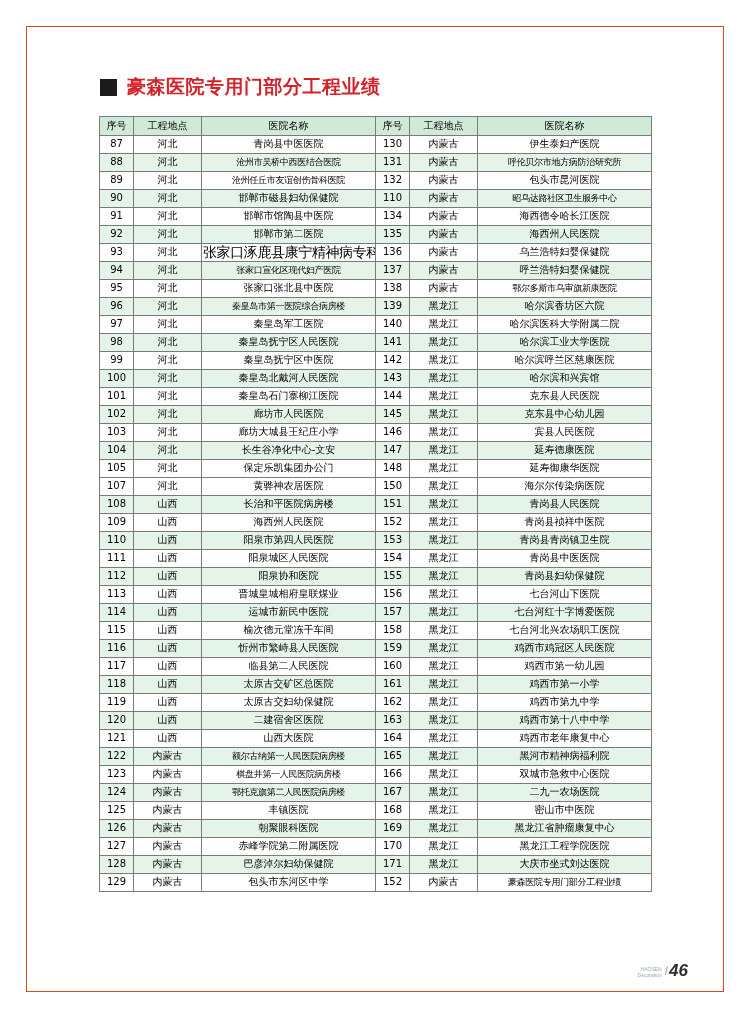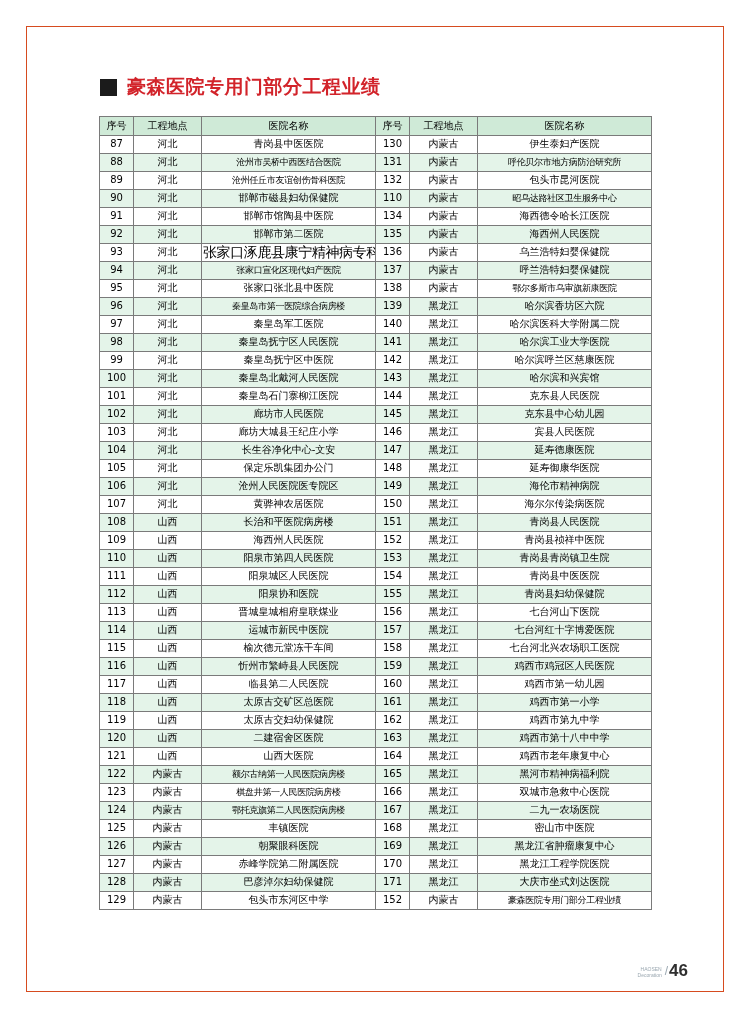--- a/index.html
+++ b/index.html
@@ -116,20 +116,21 @@
     text-align: right;
     margin-right: 3px;
     font-family: "Liberation Sans", sans-serif;
   }
   .footer-page {
     font-size: 17px;
     font-weight: bold;
     color: #2f2f2f;
     line-height: 0.9;
     font-family: "Liberation Sans", sans-serif;
+    font-style: italic;
   }
   .footer-slash {
     color: #9aa7b0;
     font-size: 12px;
     margin-right: 1px;
   }
 </style>
 </head>
 <body>
 
@@ -308,28 +309,20 @@
               <td class="nm">延寿德康医院</td>
             </tr>
             <tr class="odd">
               <td>105</td>
               <td>河北</td>
               <td class="nm">保定乐凯集团办公门</td>
               <td>148</td>
               <td>黑龙江</td>
               <td class="nm">延寿御康华医院</td>
             </tr>
-            <tr class="even">
-              <td>106</td>
-              <td>河北</td>
-              <td class="nm">沧州人民医院医专院区</td>
-              <td>149</td>
-              <td>黑龙江</td>
-              <td class="nm">海伦市精神病院</td>
-            </tr>
             <tr class="odd">
               <td>107</td>
               <td>河北</td>
               <td class="nm">黄骅神农居医院</td>
               <td>150</td>
               <td>黑龙江</td>
               <td class="nm">海尔尔传染病医院</td>
             </tr>
             <tr class="even">
               <td>108</td>

